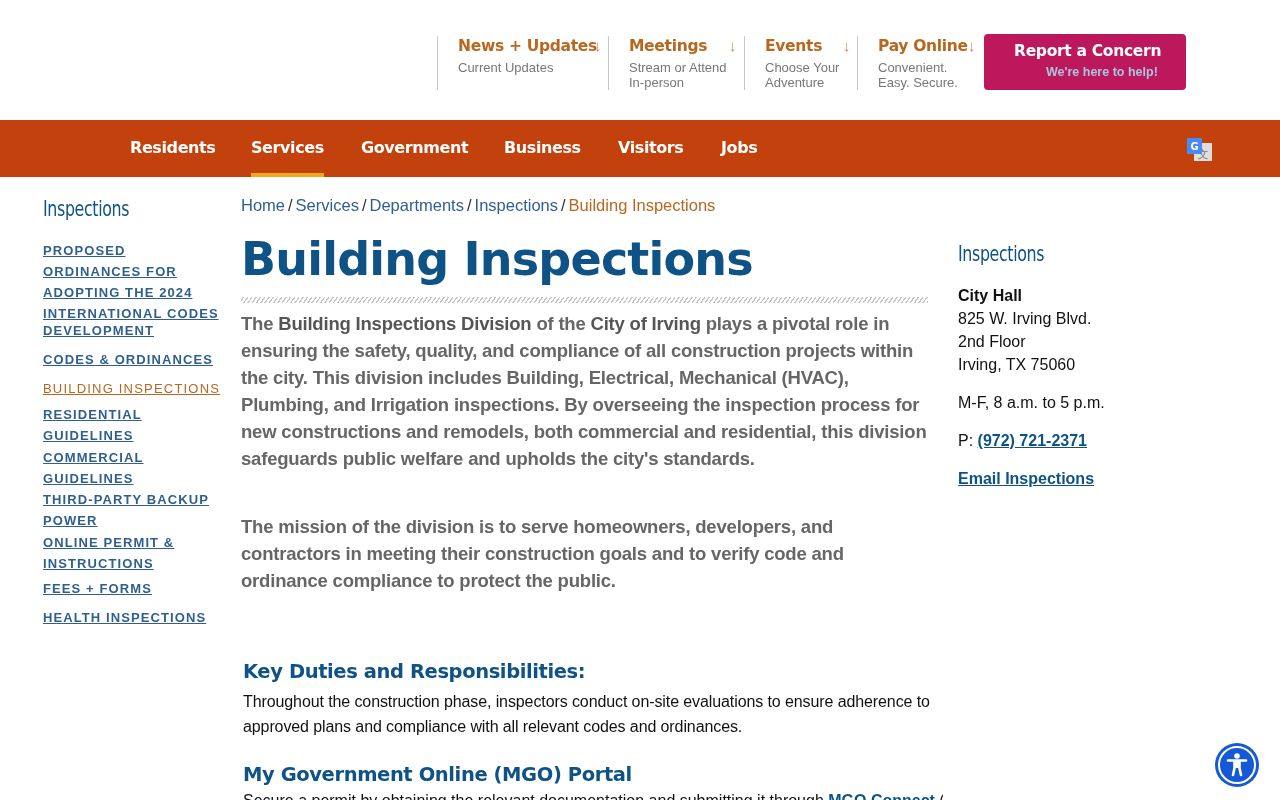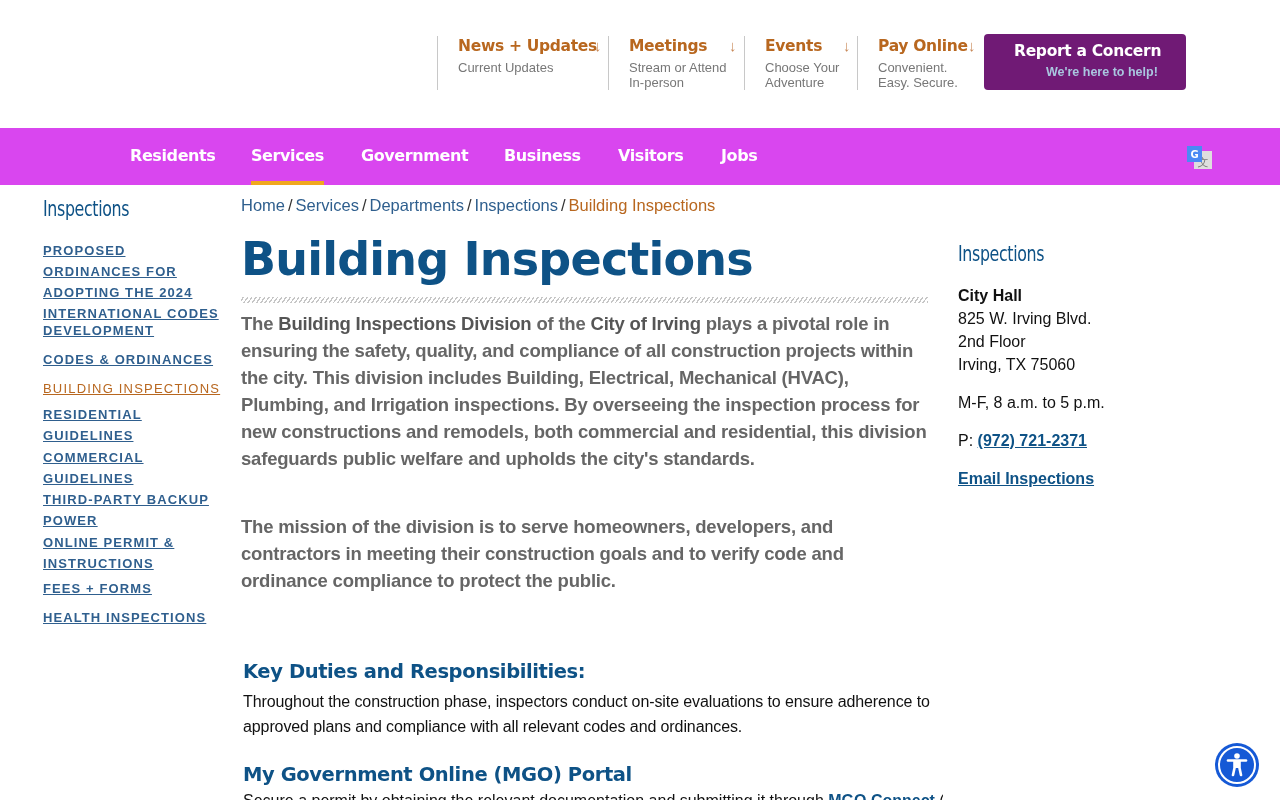--- a/index.html
+++ b/index.html
@@ -16,26 +16,26 @@
   .quick-links { position: absolute; left: 437px; top: 36px; height: 60px; display: flex; }
   .quick-link { position: relative; padding-left: 20px; height: 54px; border-left: 1px solid #c8c8c8; cursor: pointer; }
   .quick-link .ql-title { font-family: "DejaVu Sans", sans-serif; font-weight: bold; font-size: 15.5px; color: #b8671f; white-space: nowrap; letter-spacing: -0.3px; line-height: 20px; }
   .quick-link .ql-arrow { position: absolute; top: 0; font-size: 15px; color: #c98a5a; line-height: 20px; }
   .quick-link .ql-sub { font-family: "Liberation Sans", sans-serif; font-size: 13px; color: #777; line-height: 15px; margin-top: 4px; }
   .ql-news { width: 171px; }
   .ql-meet { width: 136px; }
   .ql-events { width: 113px; }
   .ql-pay { width: 108px; }
 
-  .report-btn { position: absolute; left: 984px; top: 34px; width: 202px; height: 56px; background: #701a75; border-radius: 4px; padding: 8px 0 0 30px; cursor: pointer; }
+  .report-btn { position: absolute; left: 984px; top: 34px; width: 202px; height: 56px; background: #be185d; border-radius: 4px; padding: 8px 0 0 30px; cursor: pointer; }
   .report-btn .rb-title { font-family: "DejaVu Sans", sans-serif; font-weight: bold; font-size: 15.5px; color: #fff; letter-spacing: -0.3px; }
   .report-btn .rb-sub { font-family: "Liberation Sans", sans-serif; font-weight: bold; font-size: 12.5px; color: #a9c6df; margin-top: 5px; margin-left: 32px; }
 
   
-  .navbar { position: absolute; left: 0; top: 128px; width: 1280px; height: 57px; background: #d946ef; }
+  .navbar { position: absolute; left: 0; top: 120px; width: 1280px; height: 57px; background: #c2410c; }
   .nav-item { position: absolute; top: 0; height: 57px; line-height: 55px; font-family: "DejaVu Sans", sans-serif; font-weight: bold; font-size: 16px; color: #fff; letter-spacing: -0.4px; cursor: pointer; white-space: nowrap; }
   .nav-item.active::after { content: ""; position: absolute; left: 0; right: 0; bottom: 0; height: 4px; background: #f0a81e; }
 
   .search-box { position: absolute; left: 928px; top: 11px; width: 227px; height: 35px; background: #fff; border: 1px solid #d8d8d8; cursor: text; }
   .search-box .s-icon { position: absolute; left: 18px; top: 8px; width: 20px; height: 20px; }
   .search-box .s-enh { position: absolute; left: 51px; top: 11px; font-family: "DejaVu Sans", sans-serif; font-size: 10px; color: #555; letter-spacing: 0.3px; }
   .search-box .s-google { position: absolute; left: 126px; top: 6px; font-family: "DejaVu Sans", sans-serif; font-size: 15px; color: #666; letter-spacing: 0px; }
   .translate-icon { position: absolute; left: 1186px; top: 17px; width: 28px; height: 26px; cursor: pointer; }
 
   

